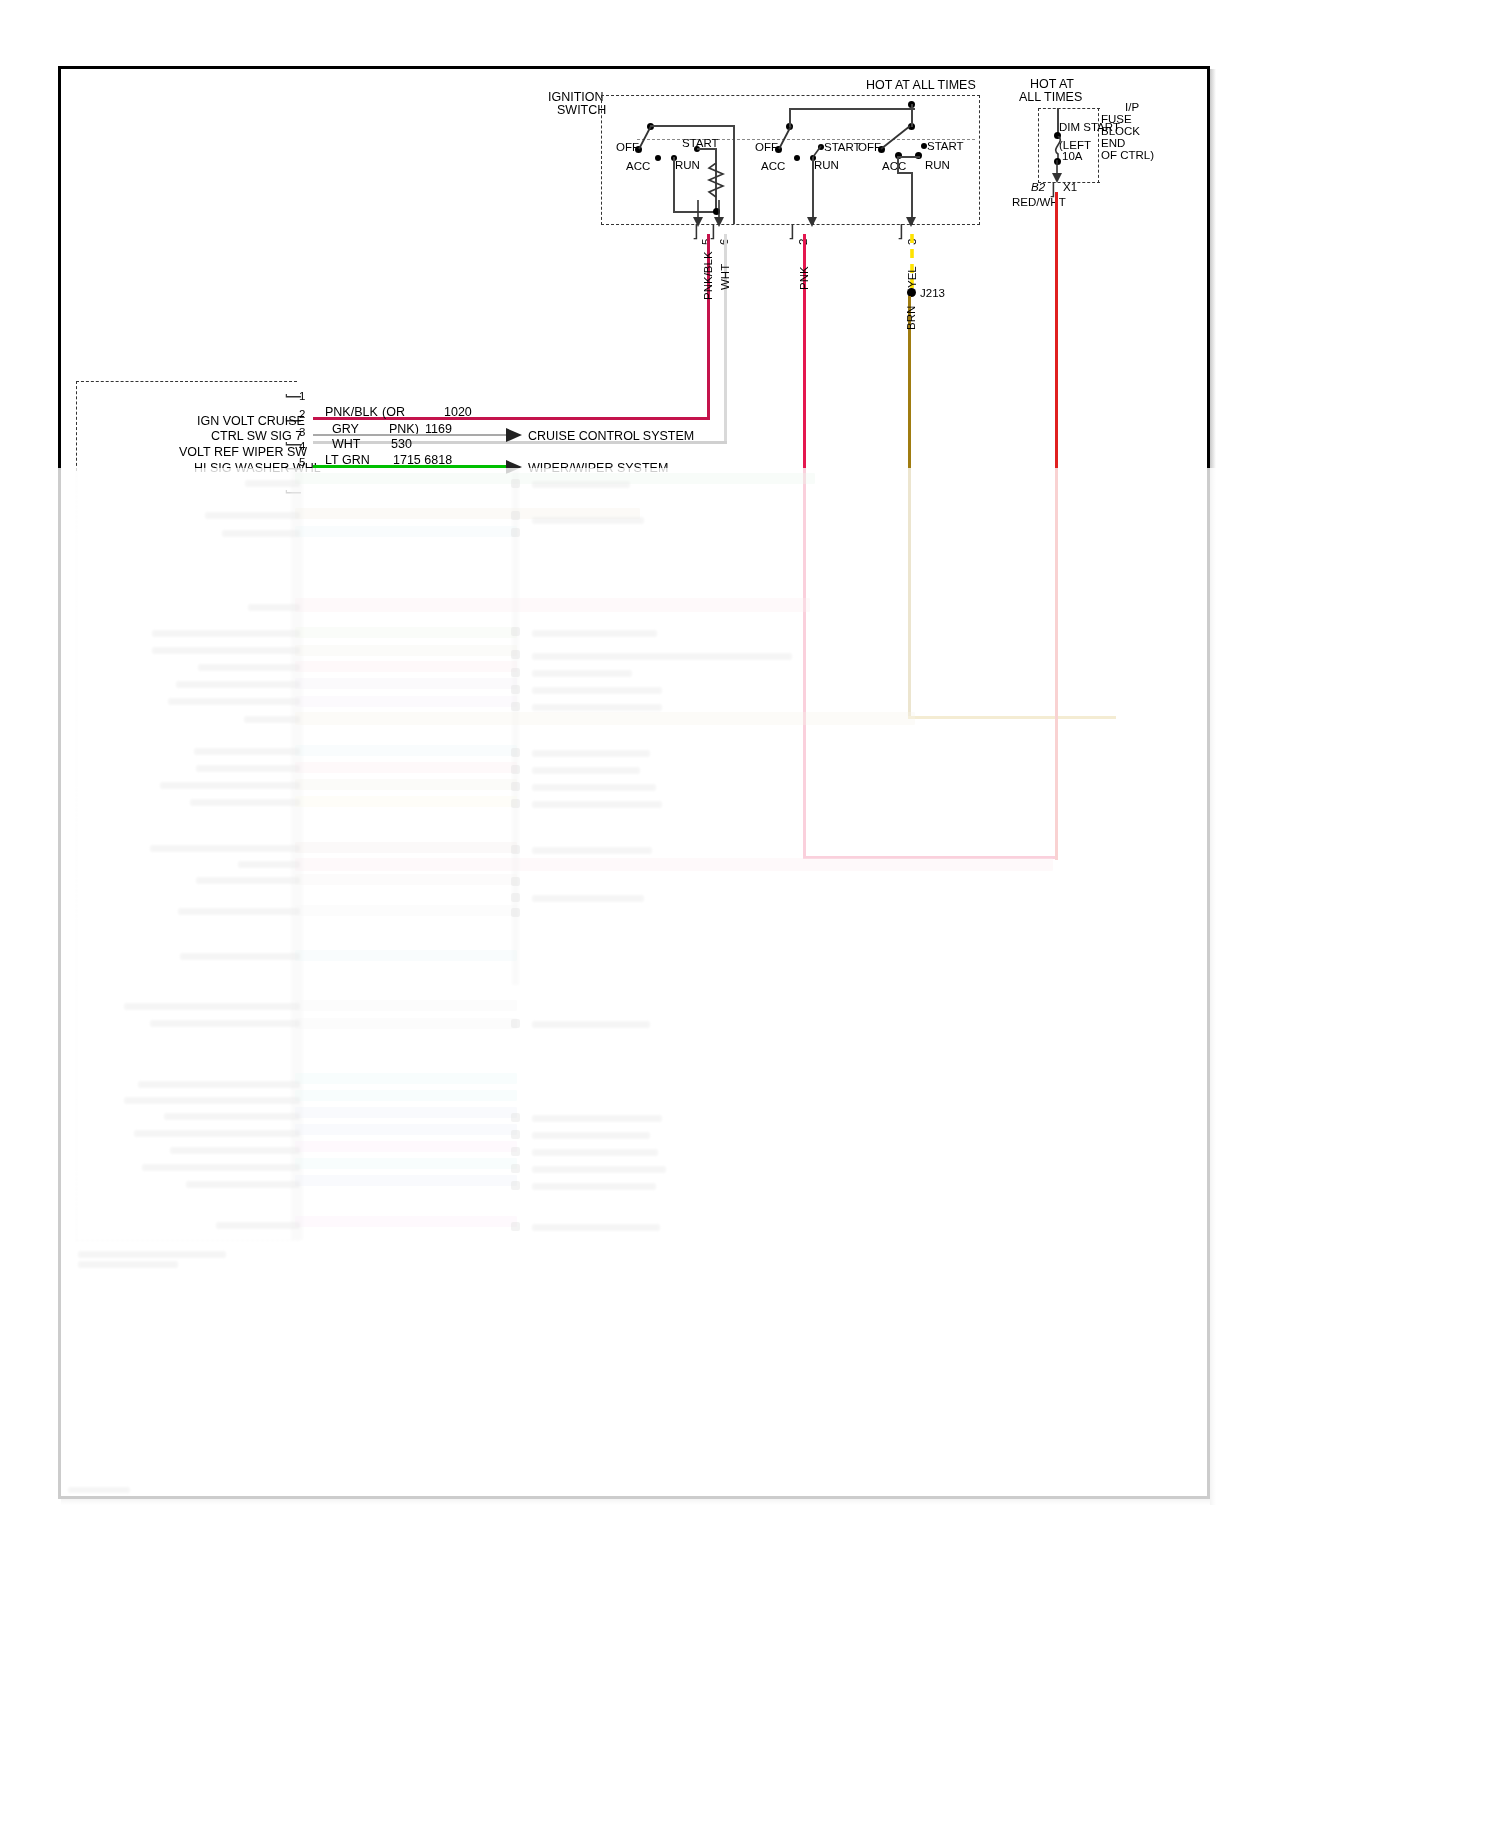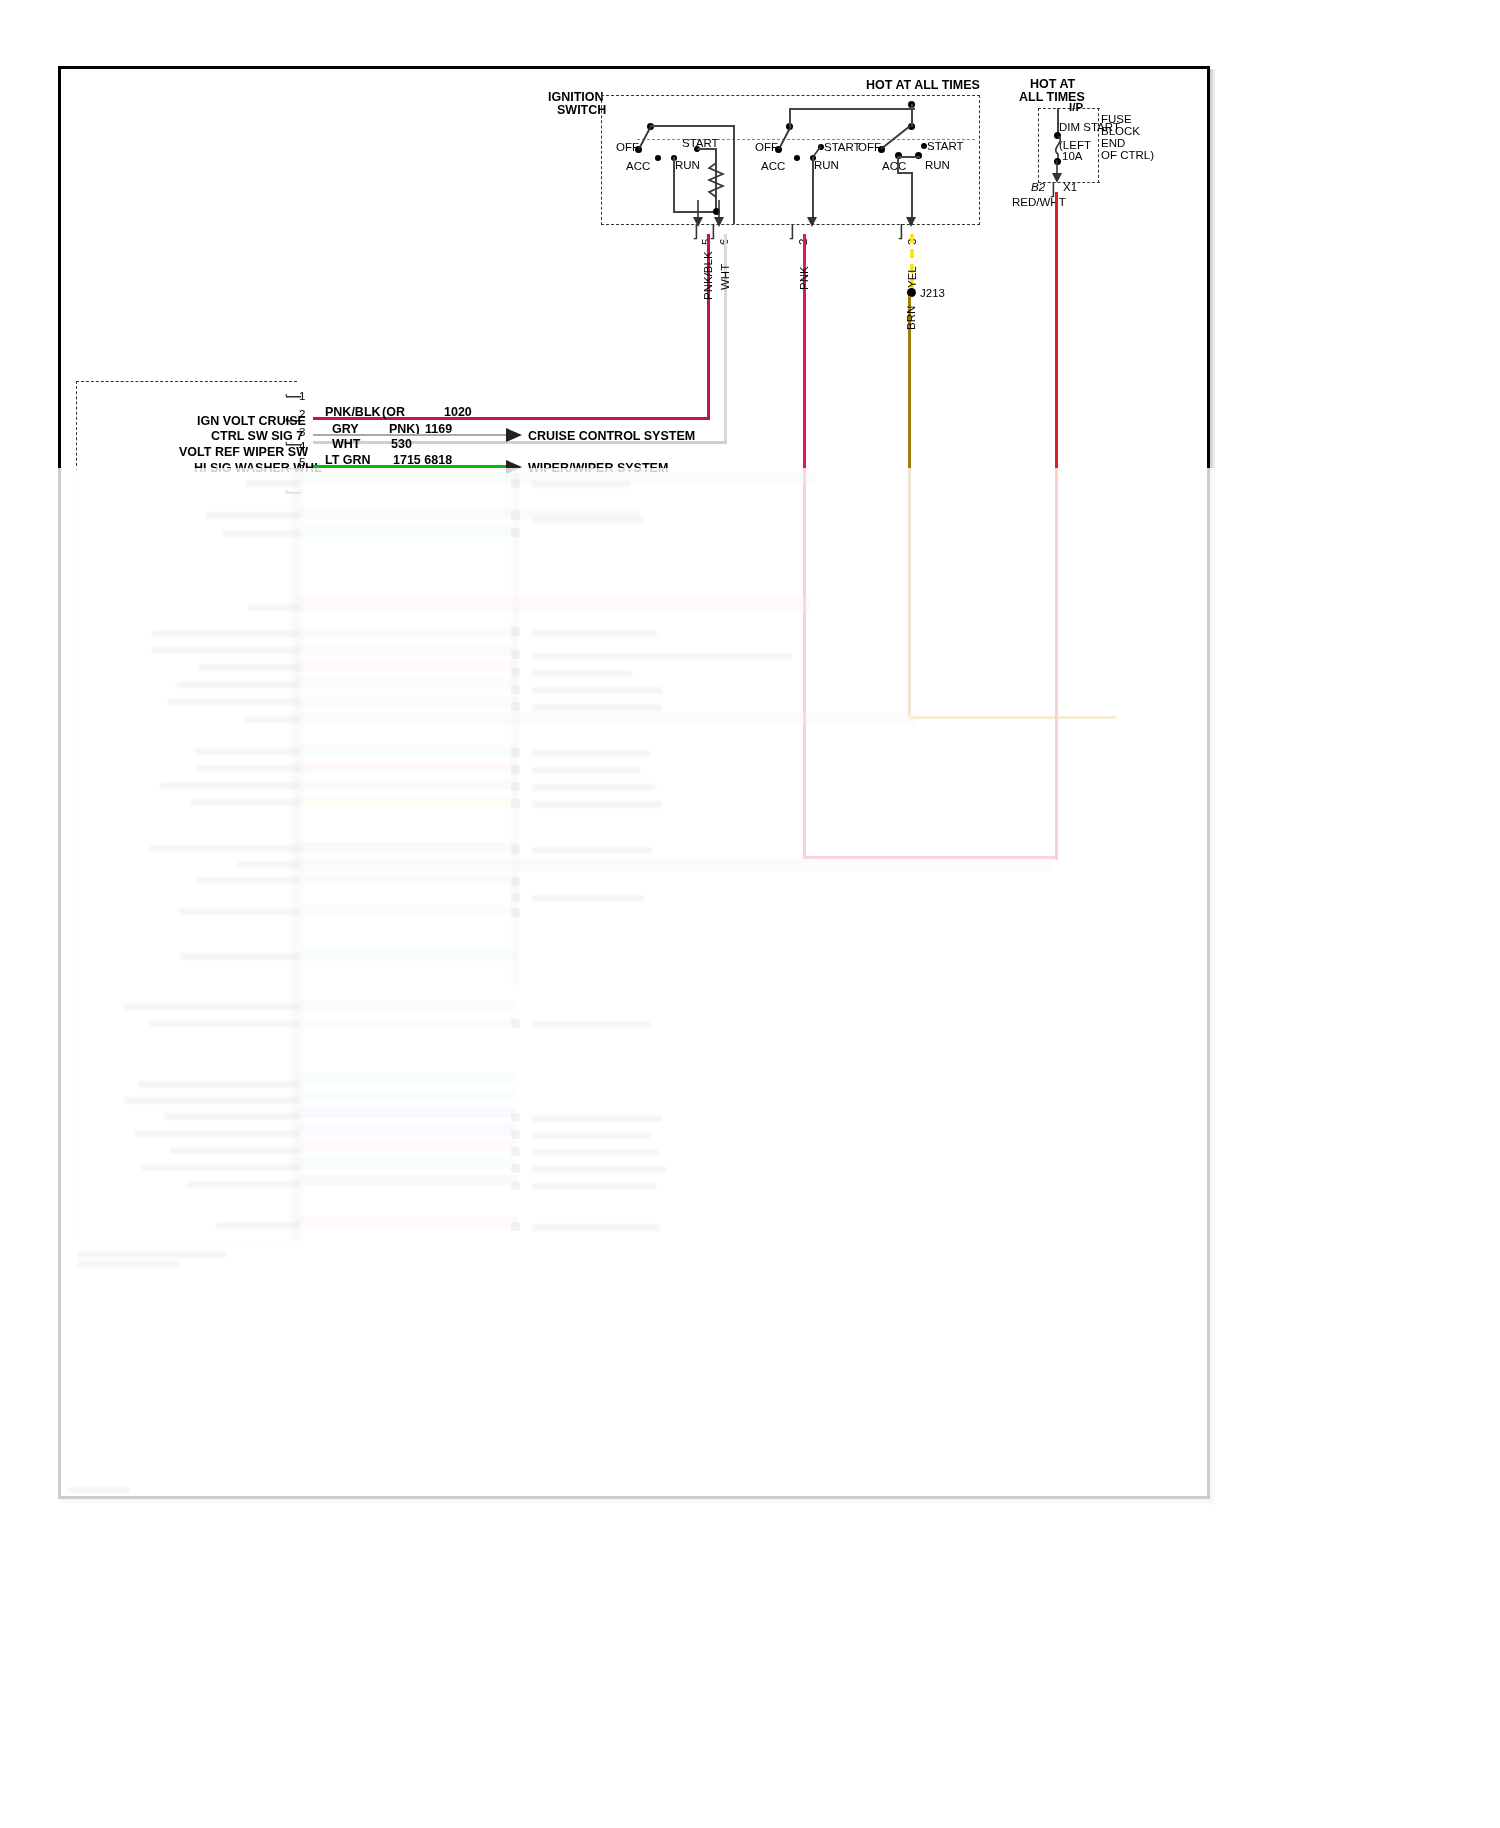--- a/index.html
+++ b/index.html
@@ -13,21 +13,21 @@
                 background:linear-gradient(180deg,#c9c9c9,#ffffff);}
   .frame-shadow-r{position:absolute;left:1210px;top:69px;width:6px;height:1436px;
                 background:linear-gradient(90deg,#c9c9c9,#ffffff);}
 
   
   .abs{position:absolute;}
   .txt{position:absolute;font-family:"Liberation Sans",sans-serif;color:#000;
        white-space:nowrap;line-height:1.12;}
   .t10{font-size:10.5px;}
   .t11{font-size:11.5px;}
-  .t12{font-size:12.5px;font-weight:bold;}
+  .t12{font-size:12.5px;}
   .vtxt{position:absolute;font-family:"Liberation Sans",sans-serif;color:#000;
         white-space:nowrap;font-size:11.5px;
         transform:rotate(-90deg);transform-origin:0 0;}
 
   .wire{position:absolute;}           
   .dot{position:absolute;border-radius:50%;background:#000;}
   .hline{position:absolute;background:#444;height:1.6px;}
   .vline{position:absolute;background:#444;width:1.6px;}
   .dash-l{position:absolute;border-left:1.8px dashed #333;}
   .dash-t{position:absolute;border-top:1.8px dashed #333;}
@@ -195,21 +195,21 @@
   <svg class="abs" style="left:1048px;top:160px;" width="20" height="28">
     <line x1="9" y1="0" x2="9" y2="16" stroke="#333" stroke-width="1.6"></line>
     <polygon points="4,13 14,13 9,23" fill="#333"></polygon>
   </svg>
   <div class="curve" style="left:1049px;top:179px;">⌋</div>
 
   <div class="txt t11" style="left:1059px;top:121px;">DIM START</div>
   <div class="txt t11" style="left:1059px;top:139px;">(LEFT</div>
   <div class="txt t11" style="left:1062px;top:150px;">10A</div>
 
-  <div class="txt t11" style="left:1069px;top:101px;font-weight:bold;">I/P</div>
+  <div class="txt t11" style="left:1125px;top:101px;">I/P</div>
   <div class="txt t11" style="left:1101px;top:113px;">FUSE</div>
   <div class="txt t11" style="left:1101px;top:125px;">BLOCK</div>
   <div class="txt t11" style="left:1101px;top:137px;">END</div>
   <div class="txt t11" style="left:1101px;top:149px;">OF CTRL)</div>
 
   <div class="txt t11" style="left:1031px;top:181px;font-style:italic;">B2</div>
   <div class="txt t11" style="left:1063px;top:181px;">X1</div>
   <div class="txt t11" style="left:1012px;top:196px;">RED/WHT</div>
 
   <div class="wire" style="left:1055px;top:192px;width:3.2px;height:668px;background:#e02020;"></div>

